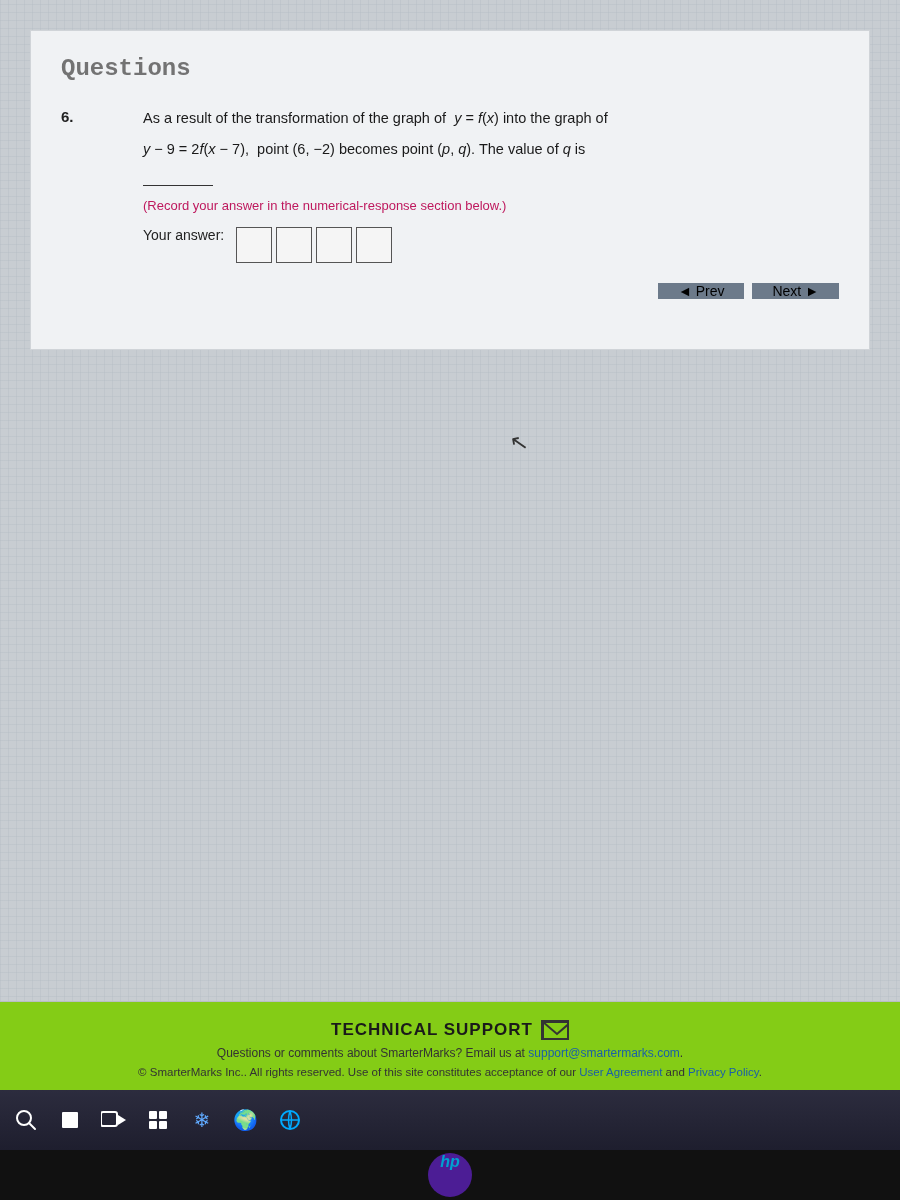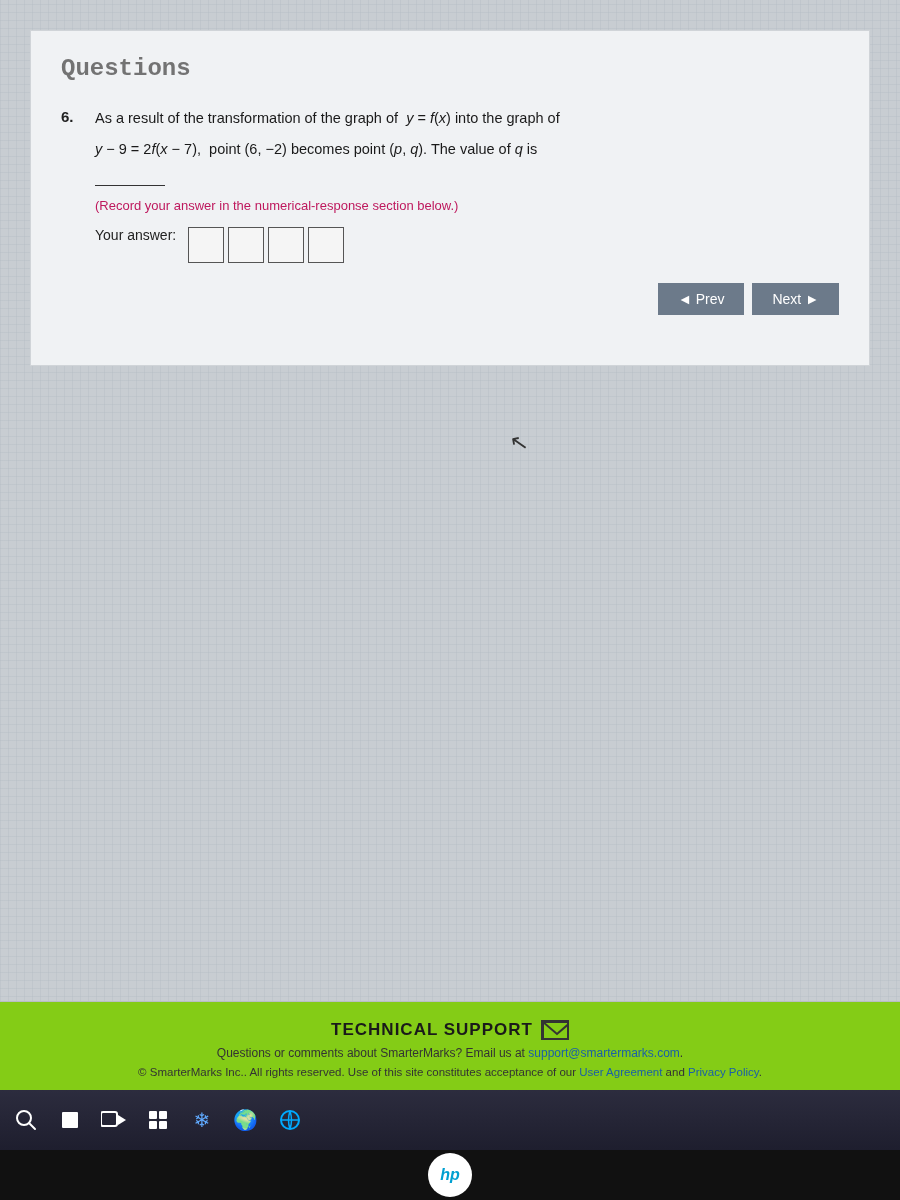--- a/index.html
+++ b/index.html
@@ -82,20 +82,21 @@
     .question-number {
       font-size: 15px;
       font-weight: bold;
       color: #222;
       min-width: 22px;
       padding-top: 2px;
     }
 
     .question-body {
       flex: 1;
+      margin-left: 48px;
     }
 
     .question-text {
       font-size: 14.5px;
       color: #1a1a1a;
       line-height: 1.6;
       margin-bottom: 6px;
     }
 
     .underline-blank {
@@ -143,23 +144,23 @@
       display: flex;
       justify-content: flex-end;
       gap: 8px;
       margin-top: 10px;
     }
 
     .nav-btn {
       display: flex;
       align-items: center;
       gap: 5px;
-      padding: 8px 20px;
+      padding: 0 20px;
       background: #6c7a8a;
-      color: #ffffff;
+      color: #000000;
       border: none;
       font-size: 14px;
       cursor: pointer;
       font-weight: 500;
     }
 
     
     .footer-area {
       position: absolute;
       bottom: 110px;
@@ -232,24 +233,23 @@
       height: 50px;
       background: #111;
       display: flex;
       align-items: center;
       justify-content: center;
     }
 
     .hp-logo {
       width: 44px;
       height: 44px;
-      background: #ffffff;
+      background: #4c1d95;
       border-radius: 50%;
       display: flex;
-      align-items: center;
       justify-content: center;
     }
 
     .hp-text {
       color: #00a0d1;
       font-size: 16px;
       font-style: italic;
       font-weight: bold;
     }
 

